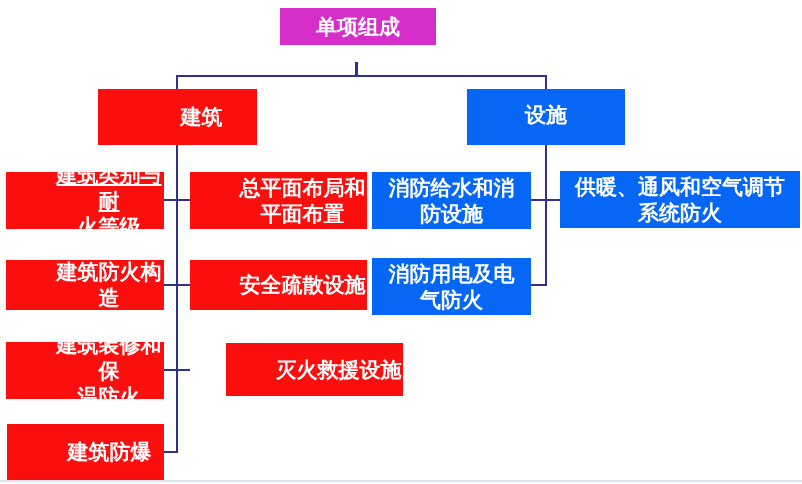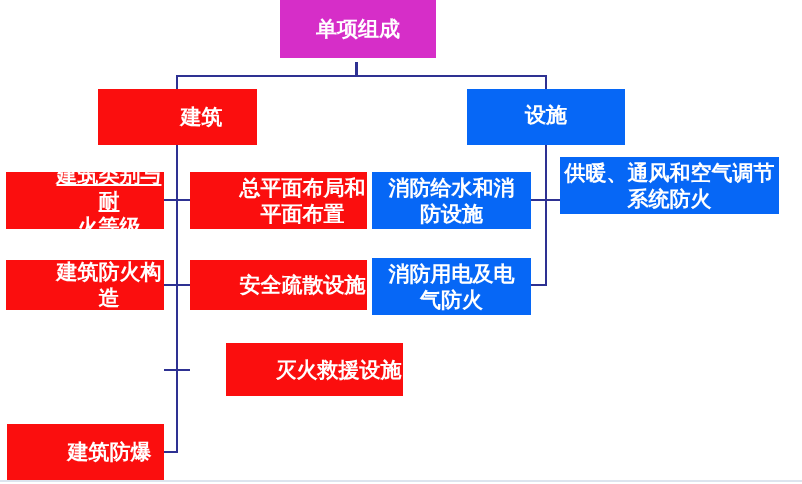--- a/index.html
+++ b/index.html
@@ -55,38 +55,40 @@
   <div class="line" style="left:176px; top:145px; width:2px;   height:308px;"></div>
   <div class="line" style="left:164px; top:199px; width:26px;  height:2px;"></div>
   <div class="line" style="left:164px; top:284px; width:26px;  height:2px;"></div>
   <div class="line" style="left:164px; top:369px; width:26px;  height:2px;"></div>
   <div class="line" style="left:164px; top:451px; width:14px;  height:2px;"></div>
 
   <div class="line" style="left:545px; top:145px; width:2px;   height:141px;"></div>
   <div class="line" style="left:531px; top:199px; width:29px;  height:2px;"></div>
   <div class="line" style="left:531px; top:284px; width:16px;  height:2px;"></div>
 
-  <div class="node root" style="left:280px; top:0; width:156px; height:58px;">单项组成</div>
+  <div class="node root" style="left:280px; top:8px; width:156px; height:37px;">单项组成</div>
 
   <div class="node red" style="left:98px; top:89px; width:159px; height:56px;">建筑</div>
   <div class="node blue" style="left:467px; top:89px; width:158px; height:56px;font-family:Liberation Mono, monospace;">设施</div>
 
   <div class="node red" style="left:6px; top:172px; width:158px; height:57px;text-decoration:underline;">建筑类别与耐
 火等级</div>
   <div class="node red" style="left:6px; top:260px; width:158px; height:50px;font-family:Liberation Serif, serif;">建筑防火构造</div>
+  <div class="node red" style="left:6px; top:342px; width:158px; height:57px;">建筑装修和保
+温防火</div>
   <div class="node red" style="left:7px; top:424px; width:157px; height:56px;">建筑防爆</div>
 
   <div class="node red" style="left:190px; top:172px; width:177px; height:57px;">总平面布局和
 平面布置</div>
   <div class="node red" style="left:190px; top:260px; width:177px; height:50px;">安全疏散设施</div>
   <div class="node red" style="left:190px; top:343px; width:177px; height:53px;margin-left:36px;">灭火救援设施</div>
 
   <div class="node blue" style="left:372px; top:172px; width:159px; height:57px;">消防给水和消
 防设施</div>
   <div class="node blue" style="left:372px; top:258px; width:159px; height:57px;">消防用电及电
 气防火</div>
 
-  <div class="node blue" style="left:560px; top:157px; width:219px; height:57px;">供暖、通风和空气调节
+  <div class="node blue" style="left:560px; top:171px; width:240px; height:57px;">供暖、通风和空气调节
 系统防火</div>
 
   <div class="bottom-divider"></div>
 
 </div>
 
 </body></html>

